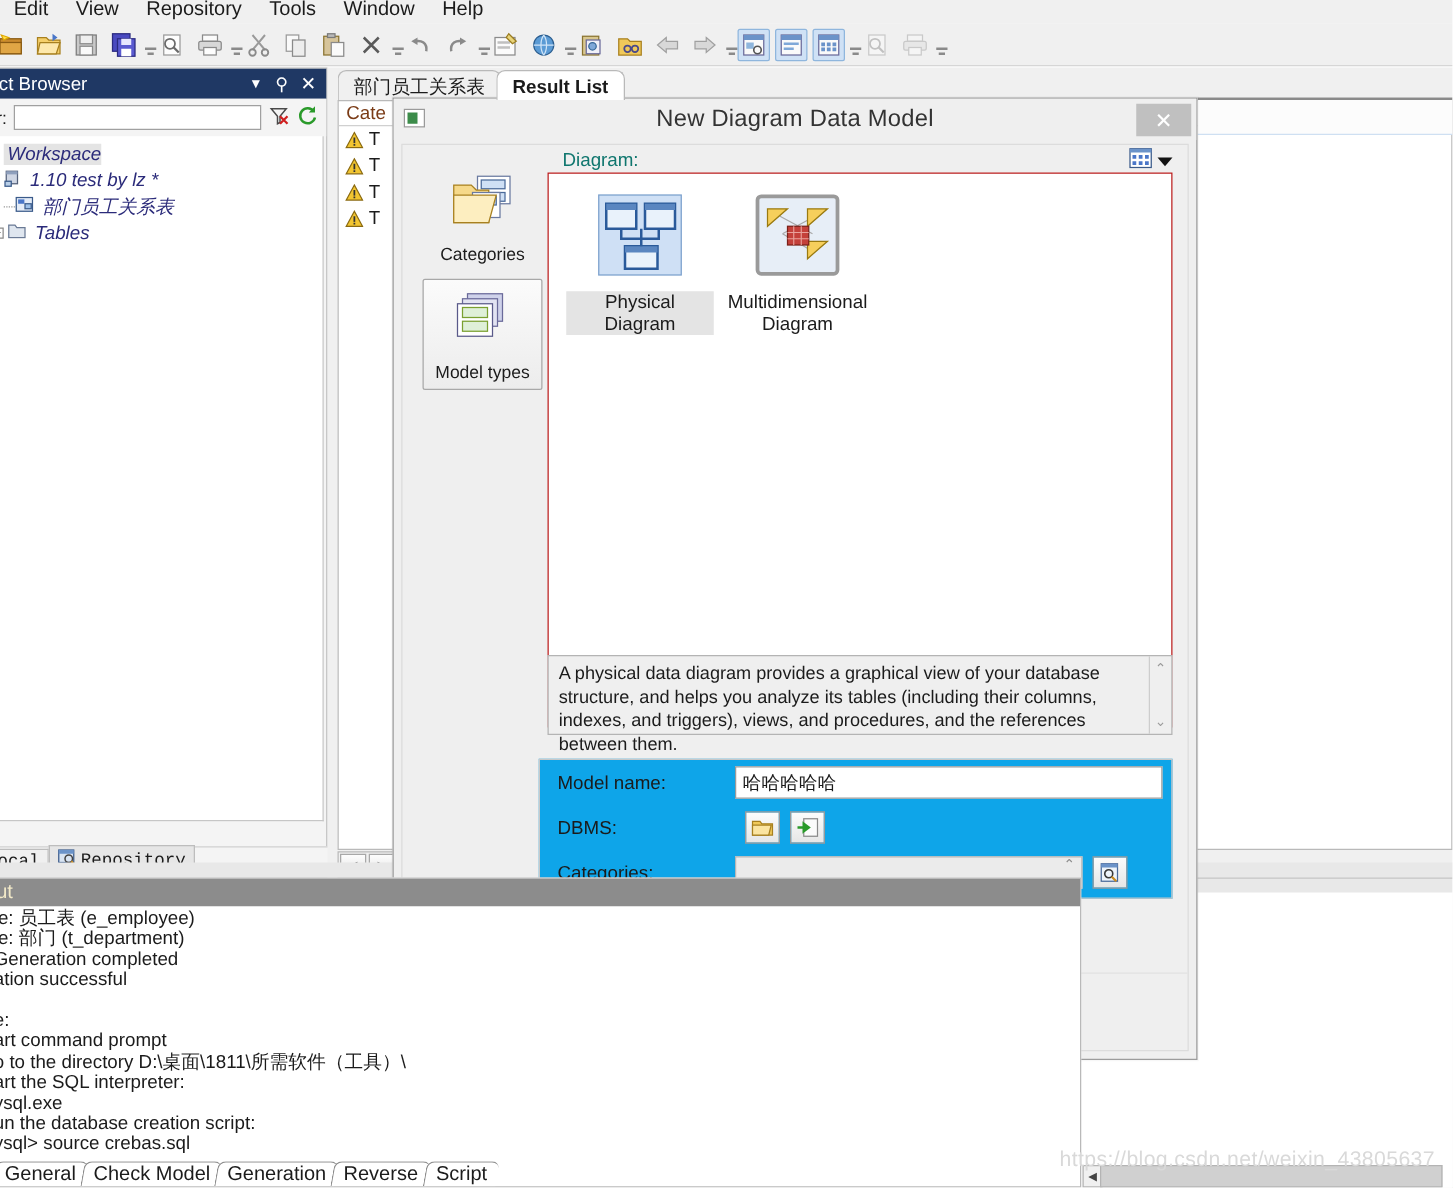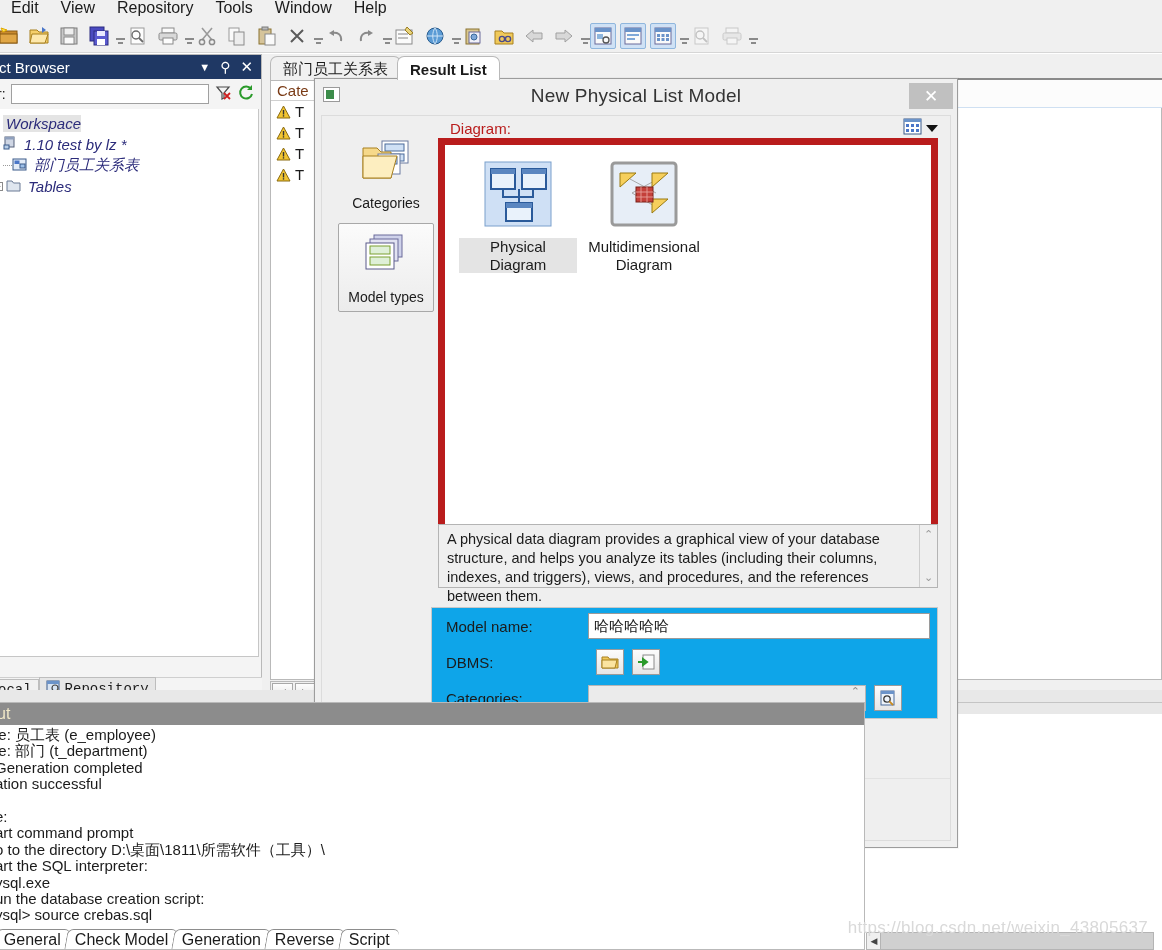--- a/index.html
+++ b/index.html
@@ -212,33 +212,33 @@
   }
   .side-item.active {
     border: 1px solid #a8a8a8;
     background: linear-gradient(#fbfbfb,#ececec);
     border-radius: 2px;
     align-items: center;
   }
   .side-item .si-label { margin-top: 6px; }
   .diagram-label {
     position: absolute; left: 128px; top: 4px;
-    font-size: 15px; color: #b91c1c;
+    font-size: 15px; color: #0f766e;
   }
   .view-toggle {
     position: absolute; right: 12px; top: 2px;
     display: flex; align-items: center; gap: 4px;
   }
   .view-toggle .vt-caret {
     width: 0; height: 0; border-left: 6px solid transparent;
     border-right: 6px solid transparent; border-top: 7px solid #121212;
   }
   .diagram-box {
     position: absolute; left: 116px; right: 12px; top: 22px; height: 444px;
-    background: #ffffff; border: 7px solid #b91c1c;
+    background: #ffffff; border: 1px solid #b91c1c;
     padding: 14px 16px 0 14px;
     display: flex; gap: 8px; align-items: flex-start;
   }
   .dgm-item {
     width: 118px; display: flex; flex-direction: column; align-items: center;
     font-size: 15px; color: #1b1b1b; text-align: center; line-height: 1.15;
   }
   .dgm-item .dg-label { margin-top: 6px; padding: 0 2px; }
   .dgm-item.selected .dg-label { background: #e4e4e4; }
   .desc-box {
@@ -701,21 +701,21 @@
 
   <div class="right-strip"></div>
   <div class="bottom-strip2"></div>
   <div class="bottom-bar"></div>
 
   <div class="dialog">
     <div class="dlg-title">
       <div class="dlg-sysicon">
           <i></i>
         </div>
-      <div class="dlg-title-text">New Physical List Model</div>
+      <div class="dlg-title-text">New Diagram Data Model</div>
       <div class="dlg-close">✕</div>
     </div>
 
     <div class="dlg-body">
       <div class="dlg-main">
 
         <div class="sidebar">
           <div class="side-item">
             <span>
               <svg width="52" height="48" viewBox="0 0 52 48">

